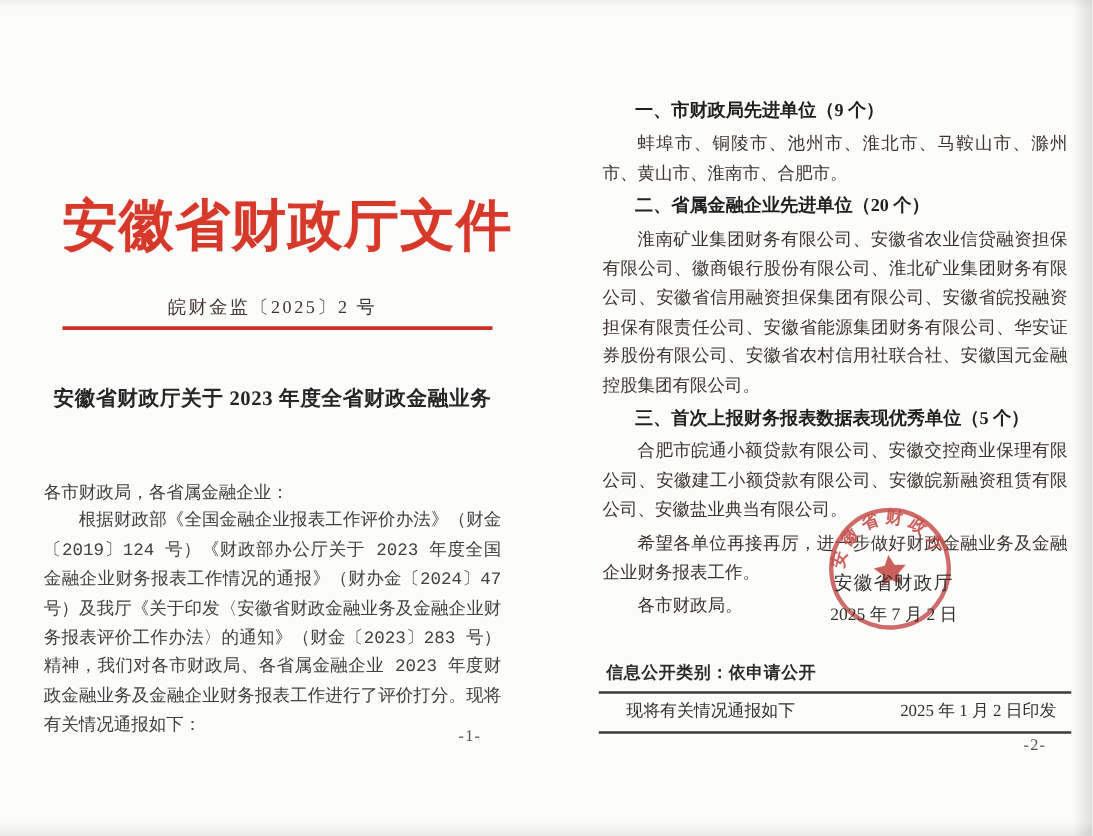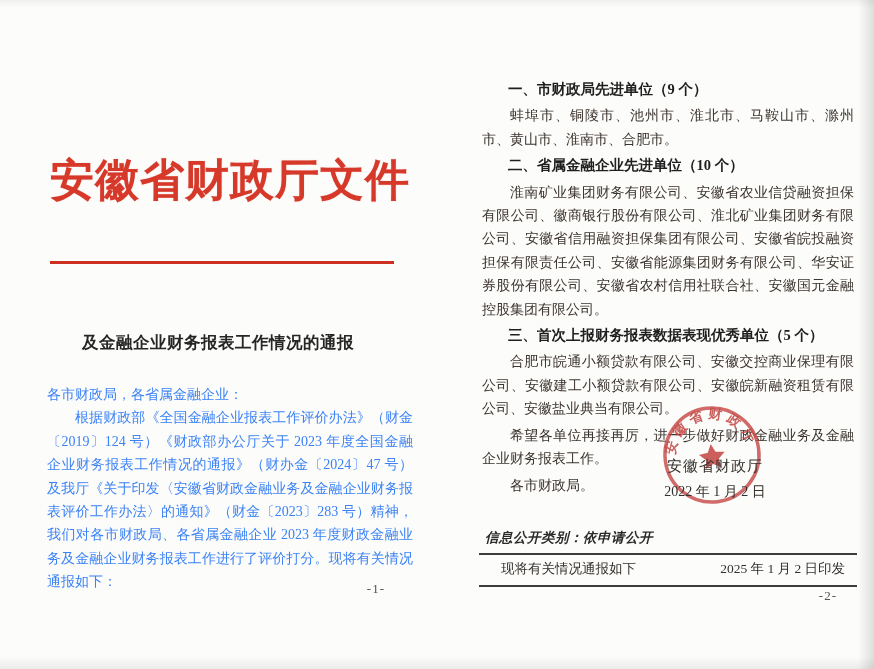--- a/index.html
+++ b/index.html
@@ -41,26 +41,26 @@
   .red-rule{
     position:absolute;top:261px;left:15px;width:344px;height:3px;
     background:#cd2f21;border:none;margin:0;
   }
   .doc-title{
     position:absolute;top:307px;left:0;width:100%;margin:0;
     text-align:center;font-weight:bold;color:#262626;
     font-size:16.5px;line-height:23.5px;letter-spacing:0.5px;
   }
   .body-block{
-    position:absolute;top:383px;left:12px;width:366px;
-    font-size:14px;line-height:23.4px;color:#3b82f6;
+    position:absolute;top:383px;left:0;width:366px;
+    font-size:14px;line-height:23.4px;color:#404040;
     text-align:justify;word-break:break-all;
   }
   .body-block p{margin:0;}
-  .indent{text-indent:2em;}
+  .indent{text-indent:2em;font-family:Liberation Mono, monospace;}
   .page-num{
     position:absolute;font-size:13px;color:#56504c;letter-spacing:1px;
   }
   .page-num-1{top:581px;right:16px;}
   .page-num-2{top:588px;right:20px;}
 
   .p2-content{
     position:absolute;top:78px;left:0;width:378px;
     font-size:14px;line-height:23.4px;color:#3b332e;
     text-align:justify;word-break:break-all;
@@ -80,71 +80,72 @@
     position:absolute;top:457px;left:150px;width:172px;
     text-align:center;font-size:15px;color:#33302d;letter-spacing:1px;
   }
   .sign-date{
     position:absolute;top:483px;left:150px;width:172px;
     text-align:center;font-size:14px;color:#33302d;
   }
 
   .disclosure{
     position:absolute;top:529px;left:6px;
-    font-size:13.5px;font-weight:bold;color:#2b2b2b;letter-spacing:0.5px;font-style:italic;
+    font-size:13.5px;font-weight:bold;color:#2b2b2b;letter-spacing:0.5px;
   }
   .foot-rule{position:absolute;left:0;width:378px;height:2px;background:#3c3c3c;border:none;margin:0;}
   .foot-rule-1{top:553px;}
   .foot-rule-2{top:585px;}
   .issue-row{
     position:absolute;top:560px;left:0;width:378px;
     font-size:13.5px;color:#33302d;
   }
   .issue-office{position:absolute;left:22px;top:0;}
   .issue-date{position:absolute;right:12px;top:0;}
 </style>
 </head>
 <body>
 
 <div class="canvas">
 
   <section class="page page-1">
     <h1 class="letterhead">安徽省财政厅文件</h1>
+    <div class="doc-number">皖财金监〔2025〕2 号</div>
     <div class="red-rule"></div>
-    <h2 class="doc-title"><br><span>及金融企业财务报表工作情况的通报</span></h2>
+    <h2 class="doc-title"><span>安徽省财政厅关于 2023 年度全省财政金融业务</span><br></h2>
     <div class="body-block">
       <p>各市财政局，各省属金融企业：</p>
       <p class="indent">根据财政部《全国金融企业报表工作评价办法》（财金〔2019〕124 号）《财政部办公厅关于 2023 年度全国金融企业财务报表工作情况的通报》（财办金〔2024〕47 号）及我厅《关于印发〈安徽省财政金融业务及金融企业财务报表评价工作办法〉的通知》（财金〔2023〕283 号）精神，我们对各市财政局、各省属金融企业 2023 年度财政金融业务及金融企业财务报表工作进行了评价打分。现将有关情况通报如下：</p>
     </div>
     <div class="page-num page-num-1">-1-</div>
   </section>
 
   <section class="page page-2">
     <div class="p2-content">
       <h3>一、市财政局先进单位（9 个）</h3>
       <p>蚌埠市、铜陵市、池州市、淮北市、马鞍山市、滁州市、黄山市、淮南市、合肥市。</p>
-      <h3>二、省属金融企业先进单位（10 个）</h3>
+      <h3>二、省属金融企业先进单位（20 个）</h3>
       <p>淮南矿业集团财务有限公司、安徽省农业信贷融资担保有限公司、徽商银行股份有限公司、淮北矿业集团财务有限公司、安徽省信用融资担保集团有限公司、安徽省皖投融资担保有限责任公司、安徽省能源集团财务有限公司、华安证券股份有限公司、安徽省农村信用社联合社、安徽国元金融控股集团有限公司。</p>
       <h3>三、首次上报财务报表数据表现优秀单位（5 个）</h3>
       <p>合肥市皖通小额贷款有限公司、安徽交控商业保理有限公司、安徽建工小额贷款有限公司、安徽皖新融资租赁有限公司、安徽盐业典当有限公司。</p>
       <p>希望各单位再接再厉，进一步做好财政金融业务及金融企业财务报表工作。</p>
       <p>各市财政局。</p>
     </div>
 
     <div class="sign-block">
       <svg class="seal" viewBox="0 0 120 120" xmlns="http://www.w3.org/2000/svg" aria-hidden="true">
         <circle cx="60" cy="60" r="47" fill="none" stroke="rgba(194,67,64,0.85)" stroke-width="3.5"></circle>
         <path id="sealArc" d="M23.1,63.2 A37,37 0 1 1 96.9,63.2" fill="none"></path>
         <text font-size="13.5" fill="rgba(194,67,64,0.92)" letter-spacing="4.5" font-weight="bold">
           <textPath href="#sealArc" startOffset="6%">安徽省财政厅</textPath>
         </text>
         <polygon points="60,49 63.9,57.2 72.9,58.3 66.3,64.5 68.1,73.4 60,69 51.9,73.4 53.7,64.5 47.1,58.3 56.1,57.2" fill="rgba(194,67,64,0.92)"></polygon>
       </svg>
       <div class="signer">安徽省财政厅</div>
-      <div class="sign-date">2022 年 1 月 2 日</div>
+      <div class="sign-date">2025 年 7 月 2 日</div>
     </div>
 
     <div class="disclosure">信息公开类别：依申请公开</div>
     <div class="foot-rule foot-rule-1"></div>
     <div class="issue-row">
       <span class="issue-office">现将有关情况通报如下</span>
       <span class="issue-date">2025 年 1 月 2 日印发</span>
     </div>
     <div class="foot-rule foot-rule-2"></div>
     <div class="page-num page-num-2">-2-</div>

